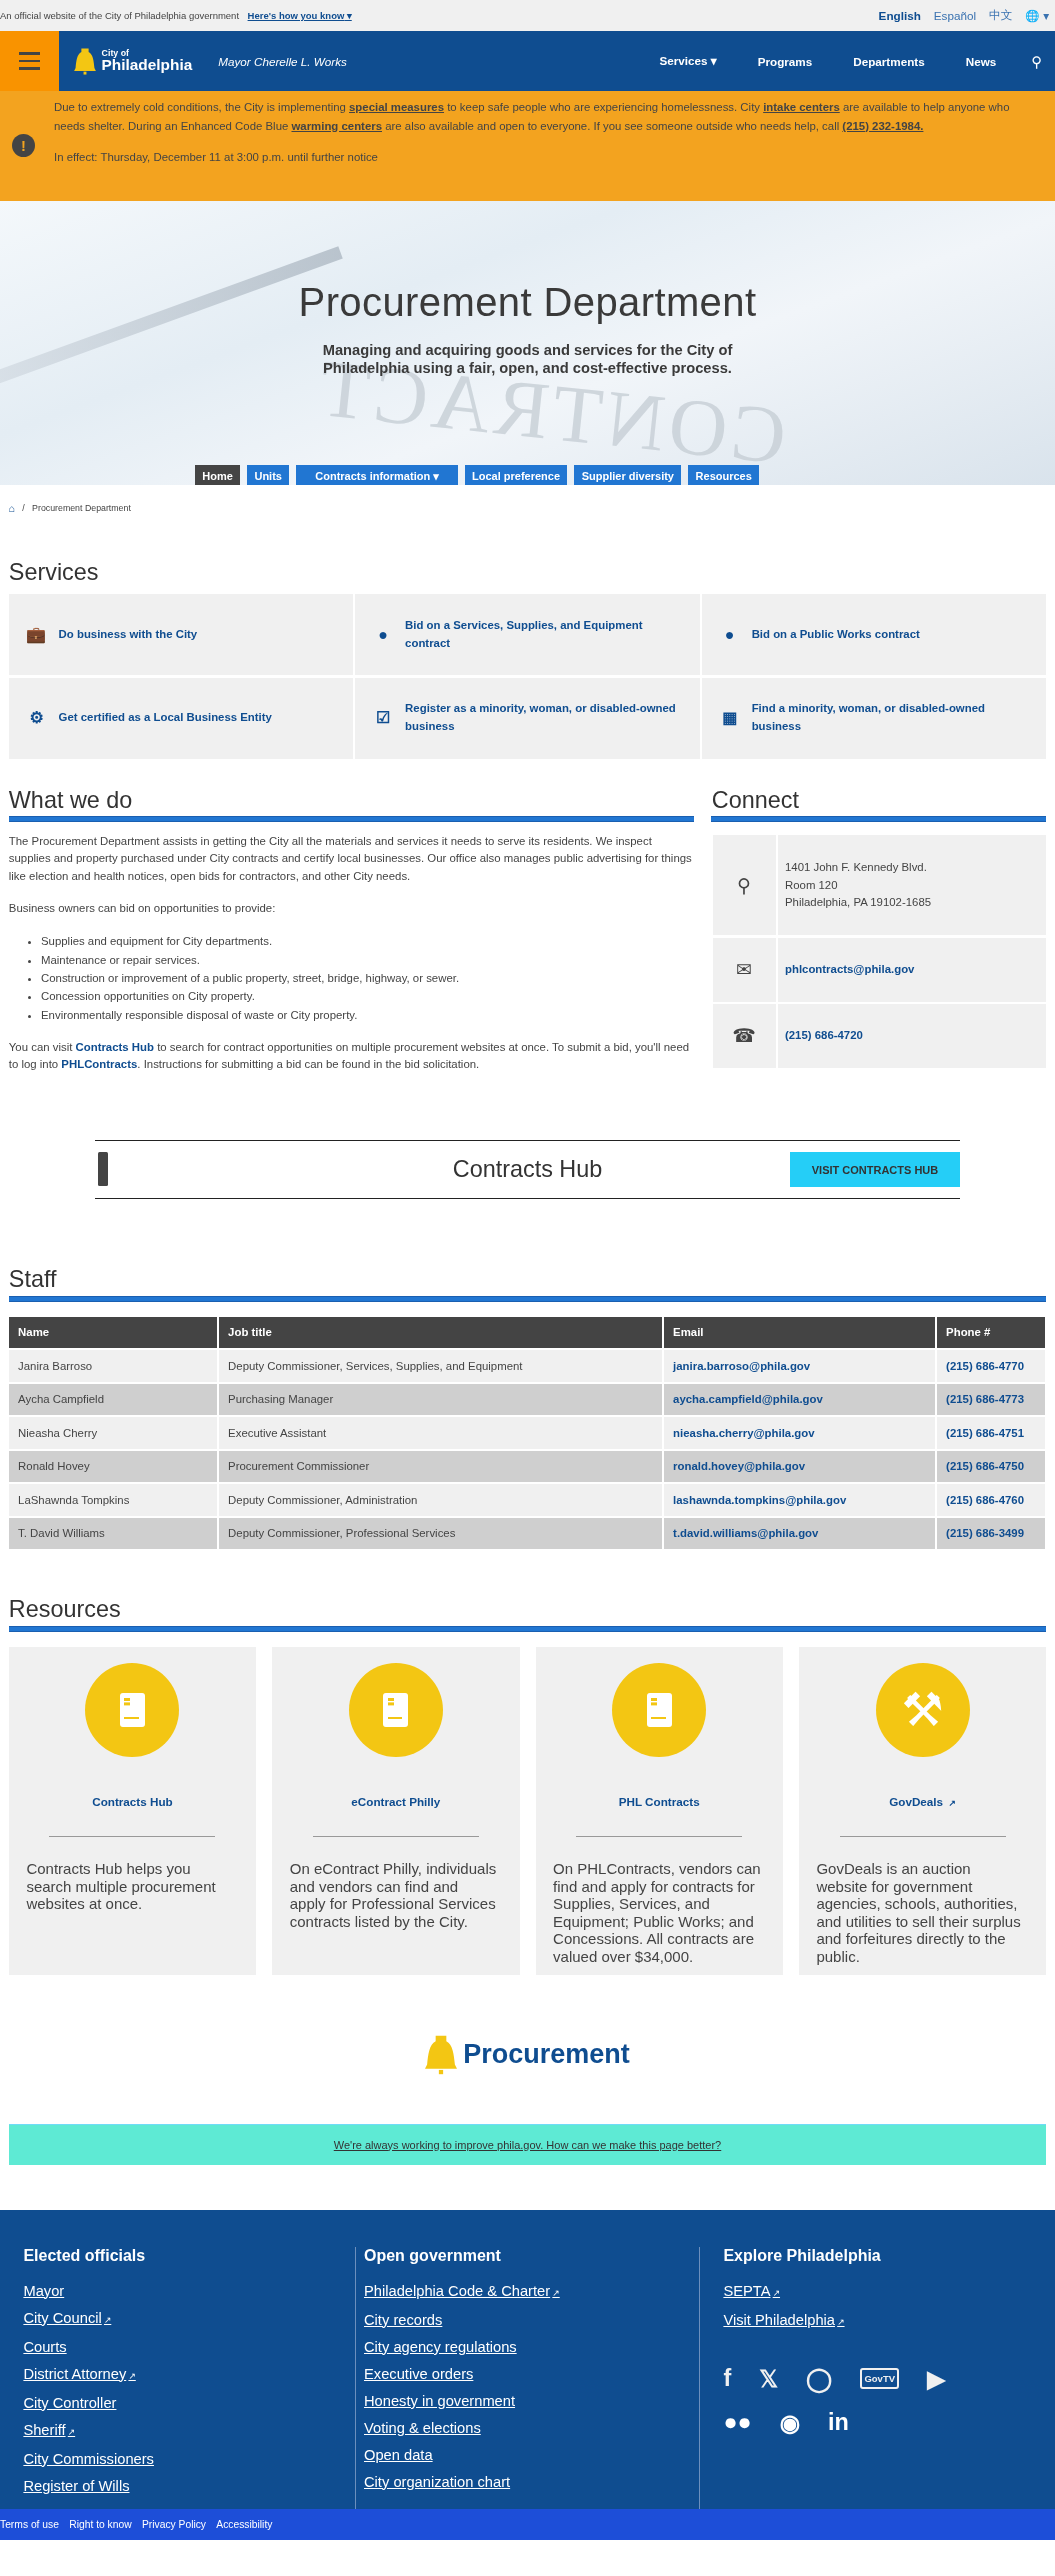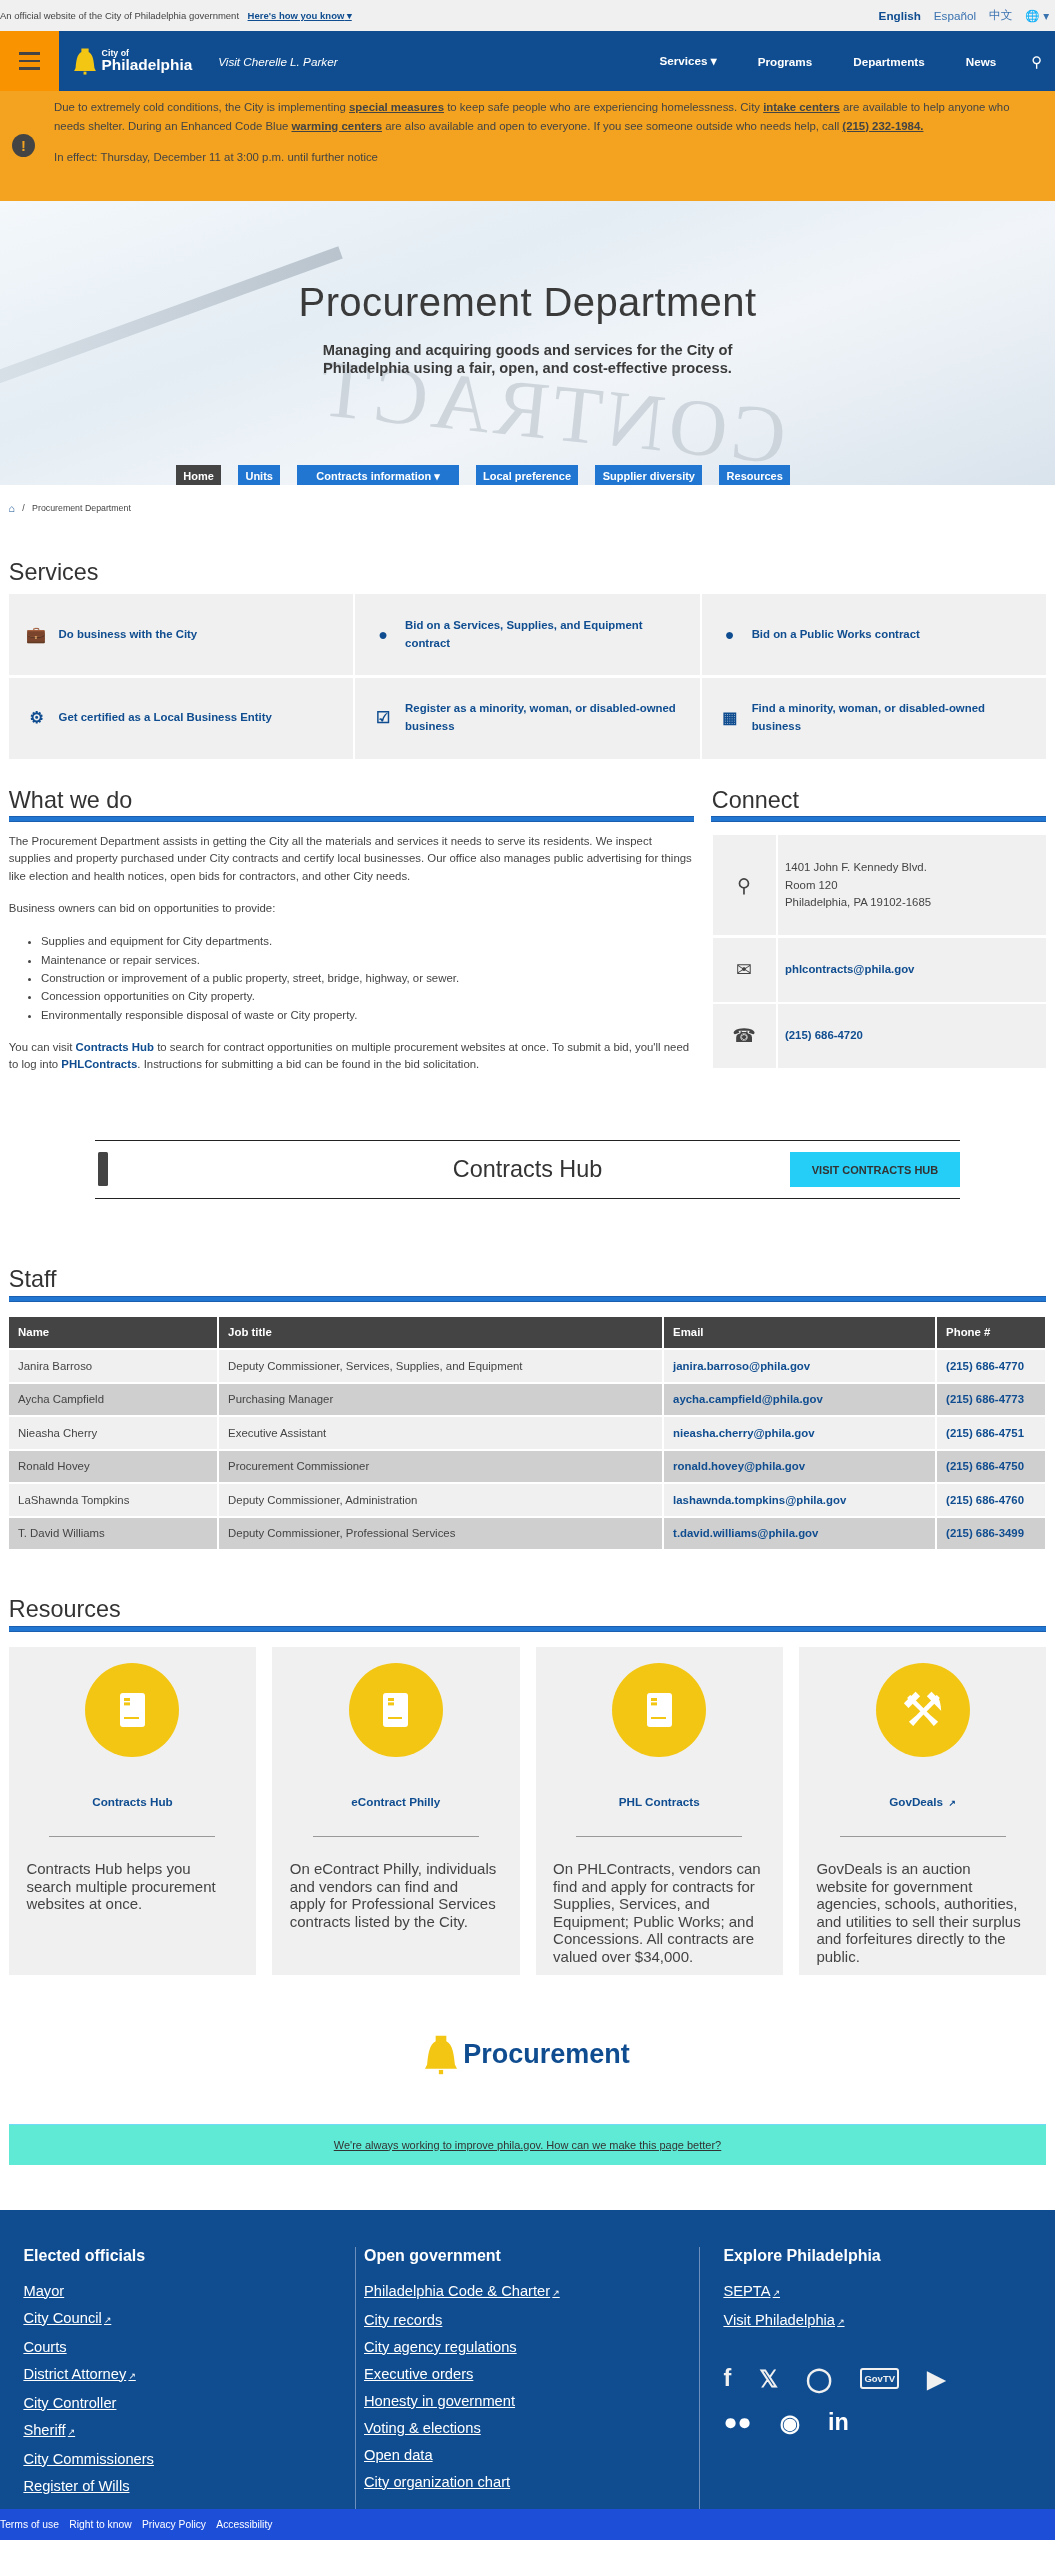--- a/index.html
+++ b/index.html
@@ -32,21 +32,21 @@
 .alert .ex{position:absolute;left:11.7px;top:43px;width:23.4px;height:23.4px;border-radius:50%;background:#444;color:#f3a31f;font-weight:bold;font-size:14.7px;display:flex;align-items:center;justify-content:center}
 .alert b{text-decoration:underline}
 .alert .effect{margin-top:13px}
 
 
 .hero{height:284px;position:relative;background:linear-gradient(160deg,#f4f8fb 0%,#e4edf4 35%,#f1f5f9 60%,#d9e3ec 100%);overflow:hidden;text-align:center}
 .hero .pen{position:absolute;left:-29px;top:110px;width:381px;height:13px;background:linear-gradient(90deg,#cfd7df,#9aa6b2);transform:rotate(-20deg);opacity:.6}
 .hero .contract-watermark{position:absolute;left:315px;top:165px;font-family:"Liberation Serif",serif;font-size:81px;color:#c7cfd6;letter-spacing:4.4px;transform:scaleX(-1) rotate(-6deg);opacity:.8}
 .hero h1{position:relative;font-size:40px;font-weight:normal;color:#3a3a3a;padding-top:79px;letter-spacing:0.4px}
 .hero .sub{position:relative;font-weight:bold;font-size:14.7px;line-height:18.3px;color:#3a3a3a;margin-top:16px}
-.subnav{position:absolute;left:176px;top:264px;display:flex;gap:17px}
+.subnav{position:absolute;left:195px;top:264px;display:flex;gap:7px}
 .subnav a{height:22px;line-height:22px;padding:0 7.3px;font-weight:bold;font-size:11px;color:#fff;text-decoration:none;background:#2176d2}
 .subnav a.active{background:#444}
 
 
 .breadcrumb{padding:17.6px 0 0 8.8px;font-size:8.8px;color:#444;display:flex;align-items:center;gap:7.3px}
 .breadcrumb .home{color:#0f4d90;font-size:10.3px}
 
 
 .sec-h{font-size:23.4px;font-weight:normal;color:#333;margin-left:8.8px}
 .rule{height:5.9px;background:#2176d2;border-top:1.5px solid #1a5fb0;border-bottom:1.5px solid #1a5fb0;margin:2.9px 8.8px 0 8.8px}
@@ -148,21 +148,21 @@
   <div class="logo">
     <svg class="bell" viewBox="0 0 30 40">
         <path d="M10 2h10v5c6 3 7 12 8 22l2 4H0l2-4C3 19 4 10 10 7z" fill="#f3c613"></path>
         <rect x="13" y="34" width="4" height="4" fill="#f3c613"></rect>
       </svg>
     <div>
       <div class="cityof">City of</div>
       <div class="philly">Philadelphia</div>
     </div>
   </div>
-  <div class="mayor">Visit Cherelle L. Parker</div>
+  <div class="mayor">Mayor Cherelle L. Works</div>
   <nav class="mainnav">
     <a><span>Services</span> ▾</a>
     <a>Programs</a>
     <a>Departments</a>
     <a>News</a>
     <span class="search">⚲</span>
   </nav>
 </div>
 
 <div class="alert">

